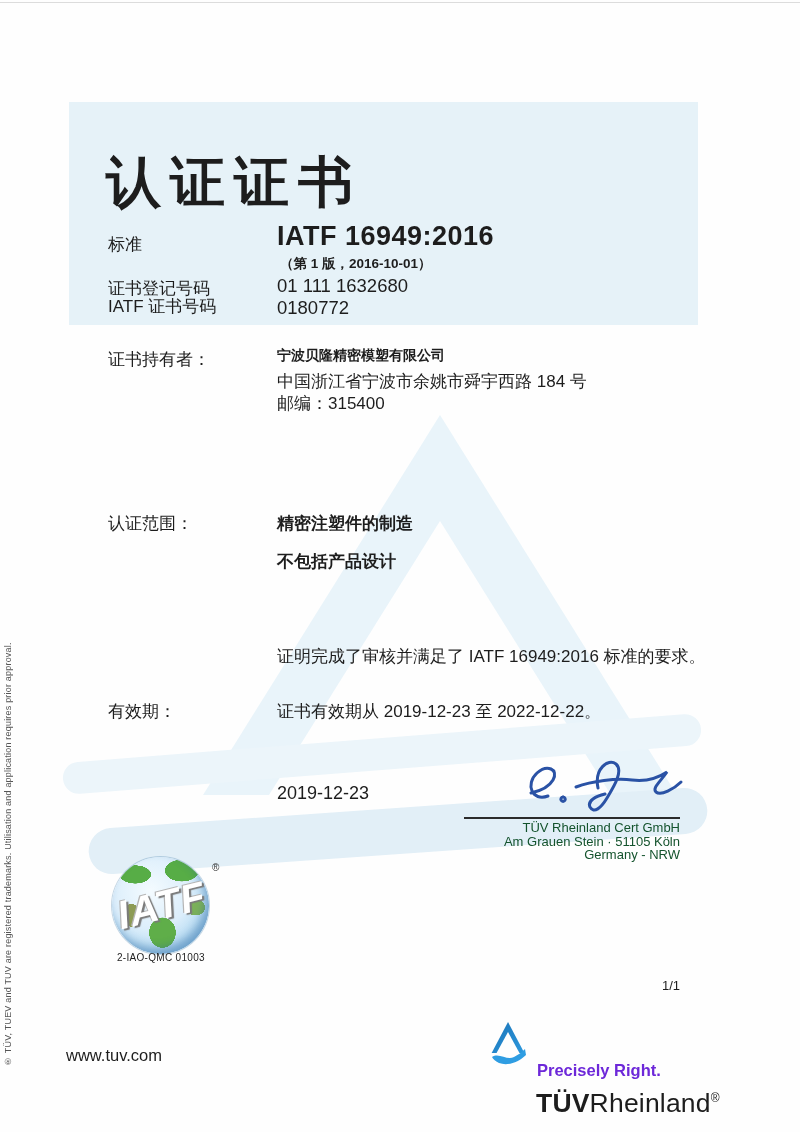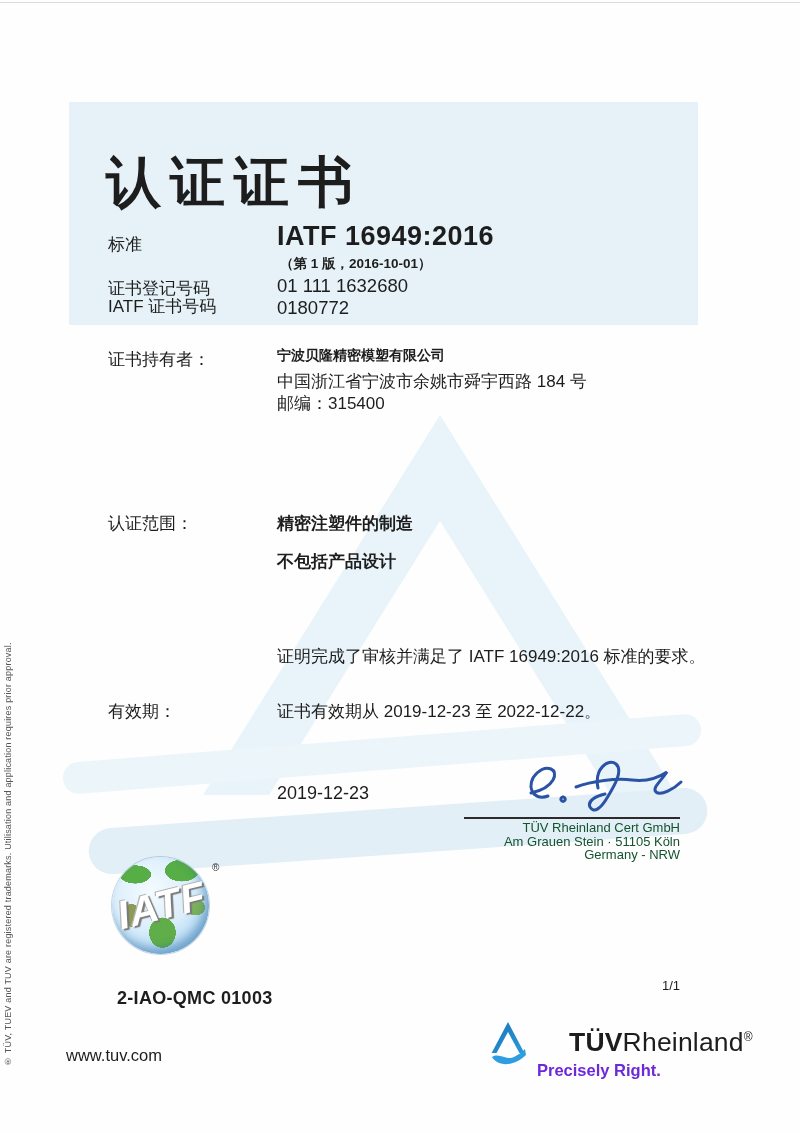--- a/index.html
+++ b/index.html
@@ -81,28 +81,28 @@
     box-shadow: inset -4px -6px 9px rgba(40,100,160,.45), 0 0 0 1px rgba(90,140,180,.35);
     overflow:hidden;
   }
   .iatf-letters{
     position:absolute;left:2px;top:26px;width:95px;text-align:center;
     font-size:40px;font-weight:bold;font-style:italic;color:#fff;
     transform:rotate(-14deg);letter-spacing:1px;
     text-shadow:2px 2px 1px #7a7a7a,-1px -1px 0 #b5b5b5;
   }
   .iatf-reg{left:212px;top:862px;font-size:10px;color:#333;}
-  .iatf-code{left:117px;top:952px;font-size:18px;font-weight:700;letter-spacing:.3px;margin-top:36px;}
+  .iatf-code{left:117px;top:952px;font-size:10px;font-weight:400;letter-spacing:.3px;}
 
   .page-number{left:662px;top:978px;font-size:13px;}
 
   .website{left:66px;top:1046px;font-size:16.5px;}
 
   .tuv-logo-svg{left:487px;top:1021px;}
-  .brand-line{left:536px;top:1027px;font-size:26.5px;letter-spacing:.2px;white-space:nowrap;margin-left:33px;}
+  .brand-line{left:536px;top:1088px;font-size:26.5px;letter-spacing:.2px;white-space:nowrap;}
   .brand-bold{font-weight:bold;}
   .brand-reg{font-size:12px;vertical-align:super;}
   .tagline{left:537px;top:1061px;font-size:16.5px;font-weight:600;color:#6d28d9;}
 </style>
 </head>
 <body>
 
 <div class="abs scan-line"></div>
 
 <div class="abs wm wm-tri-outer"></div>

